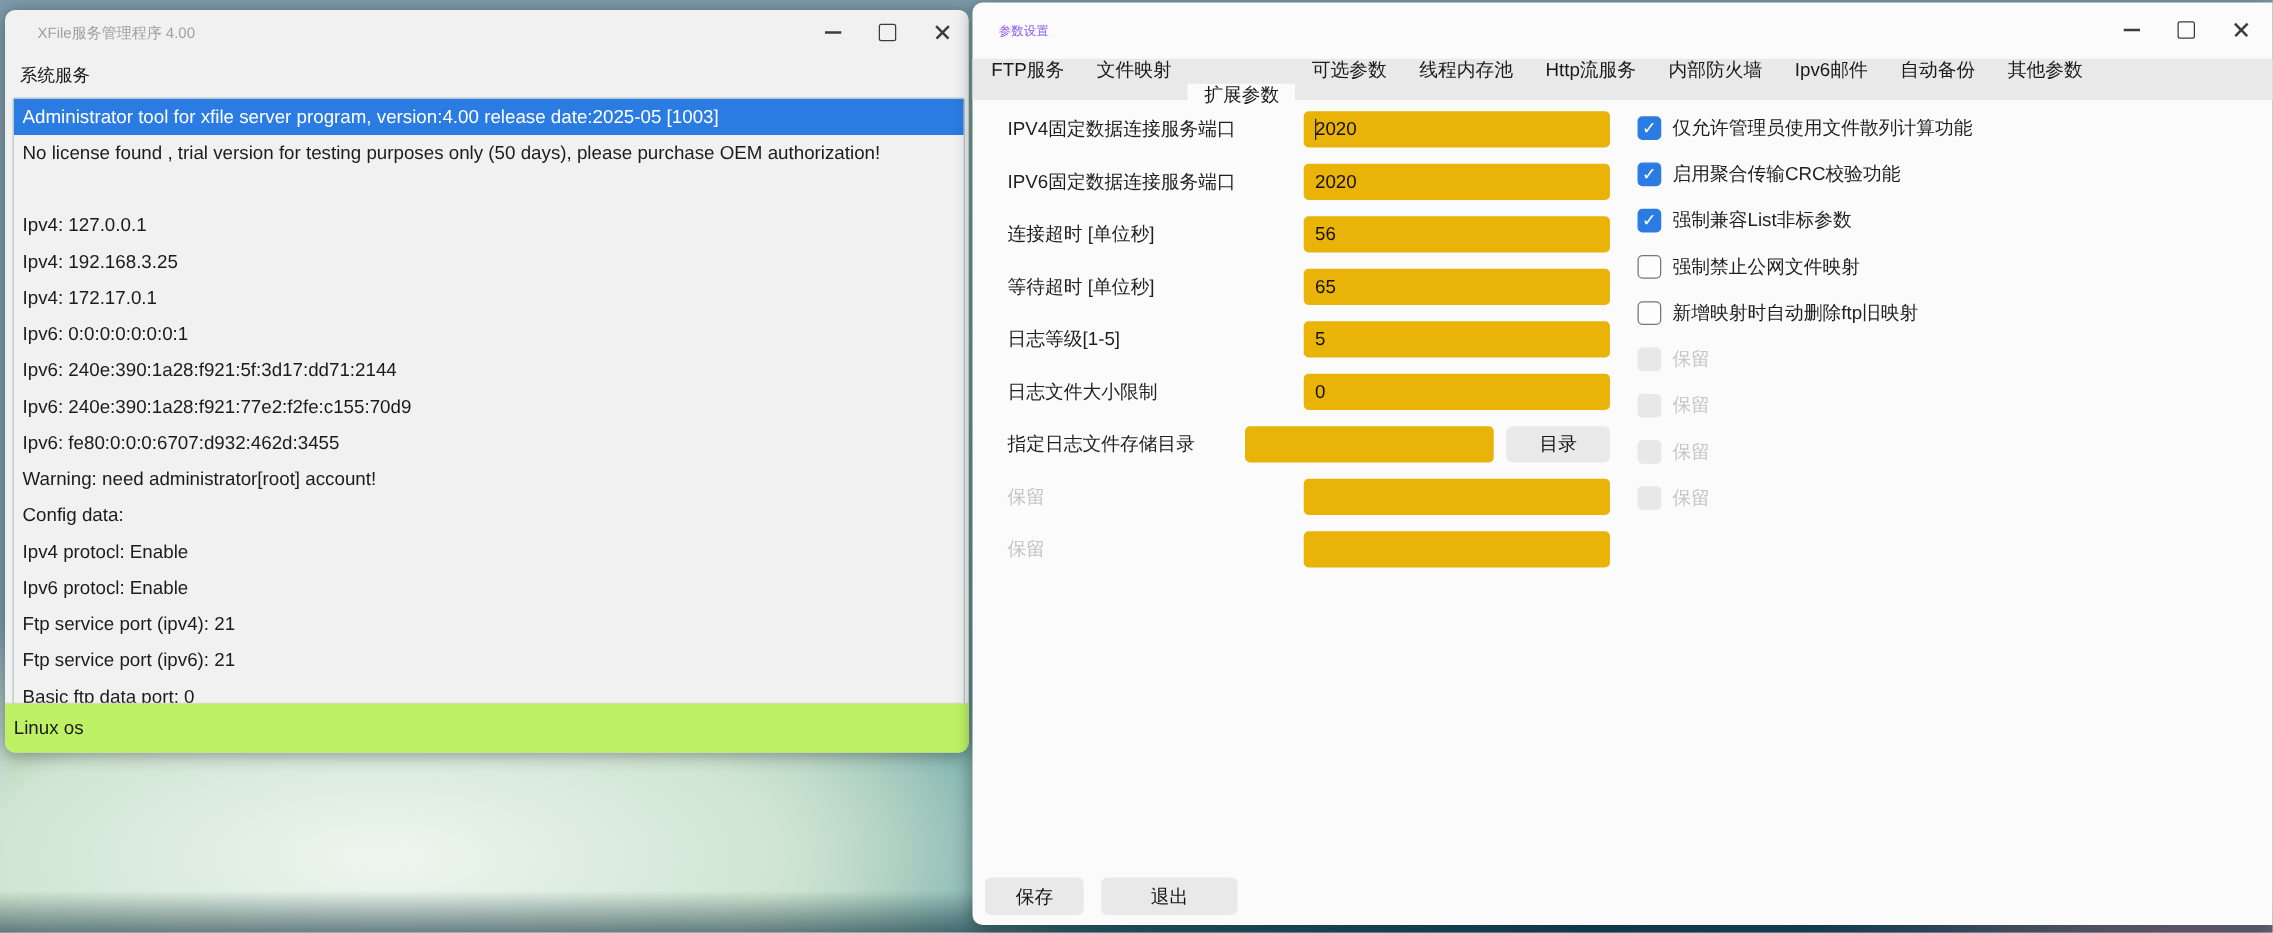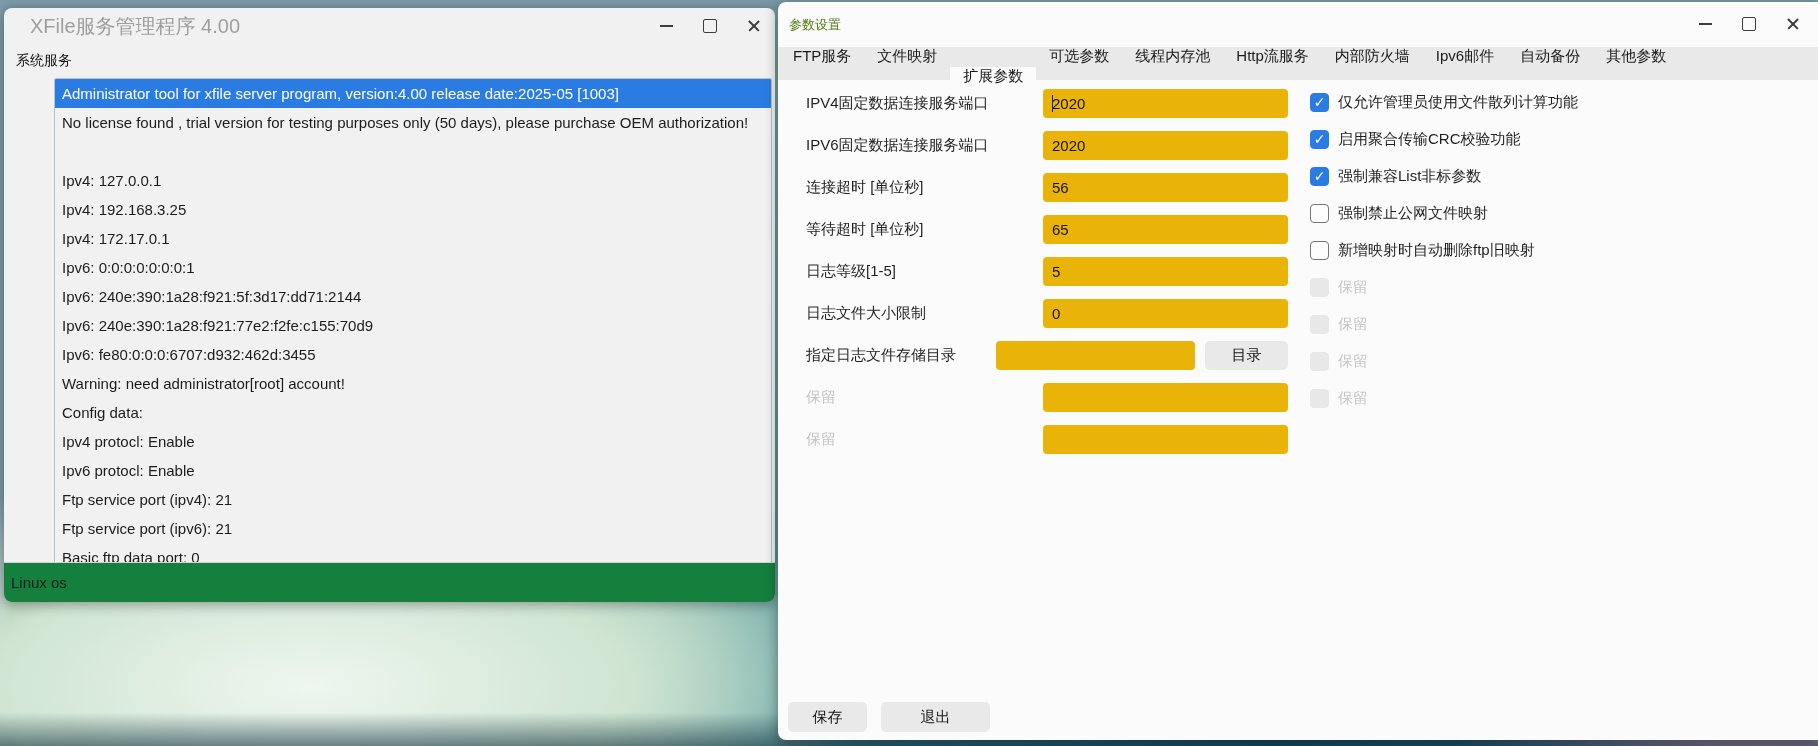--- a/index.html
+++ b/index.html
@@ -19,36 +19,36 @@
   .ctl{width:26px;height:26px;display:flex;align-items:center;justify-content:center;cursor:default;}
   .ic-min{width:13px;height:2px;background:#3c3c3c;}
   .ic-max{width:12px;height:12px;border:1.6px solid #3c3c3c;border-radius:2px;}
   .ic-close{position:relative;width:14px;height:14px;}
   .ic-close i{position:absolute;left:0;top:6px;width:14px;height:1.6px;background:#3c3c3c;}
   .ic-close i:first-child{transform:rotate(45deg);}
   .ic-close i:last-child{transform:rotate(-45deg);}
   
   .lwin{left:4px;top:8px;width:771px;height:594px;background:#f1f1f1;}
   .lwin .titlebar{height:36px;display:flex;align-items:center;}
-  .lwin .title{margin-left:26px;font-size:20px;color:#9f9f9f;}
+  .lwin .title{margin-left:26px;font-size:12px;color:#9f9f9f;}
   .lwin .ctrls{right:8px;}
   .menubar{height:34px;display:flex;align-items:center;padding-left:6px;}
   .menu-item{font-size:14px;color:#141414;padding:4px 6px;}
   .loglist{position:absolute;left:6px;right:3px;top:70px;height:484px;
-    background:#f1f1f1;border:1px solid #b2c3cc;border-radius:2px;overflow:hidden;margin-left:44px;}
+    background:#f1f1f1;border:1px solid #b2c3cc;border-radius:2px;overflow:hidden;}
   .lrow{height:29px;line-height:29px;font-size:15px;color:#1c1c1c;padding:0 7px;white-space:nowrap;}
   .lrow.selected{background:#2b7ce2;color:#fff;}
-  .statusbar{position:absolute;left:0;right:0;bottom:0;height:39px;background:#15803d;
+  .statusbar{position:absolute;left:0;right:0;bottom:0;height:39px;background:#bef264;
     border-top:1px solid #d4d4d4;border-radius:0 0 8px 8px;display:flex;align-items:center;}
   .status-text{font-size:15px;color:#1c1c1c;margin-left:7px;}
   
   .dlg{left:778px;top:2px;width:1040px;height:738px;background:#fbfbfb;
     border-radius:8px 0 0 8px;}
   .dlg .titlebar{height:45px;display:flex;align-items:center;}
-  .dlg .title{margin-left:11px;font-size:13px;color:#4d7c0f;}
+  .dlg .title{margin-left:21px;font-size:10px;color:#8b5cf6;}
   .dlg .ctrls{right:12px;top:4px;}
   .tabstrip{position:absolute;left:0;right:0;top:45px;height:33px;background:#e9e9e9;
     display:flex;align-items:flex-start;padding-left:2px;}
   .tab{display:flex;align-items:center;padding:0 13px;font-size:15px;color:#1a1a1a;cursor:default;}
   .tab.active{background:#fbfbfb;margin-top:20px;}
   
   .formcol{position:absolute;left:28px;top:86px;width:482px;}
   .form-row{display:flex;align-items:center;height:30px;margin-bottom:12px;}
   .flabel{width:237px;font-size:15px;color:#1f1f1f;white-space:nowrap;}
   .form-row.disabled .flabel{color:#c4c4c4;}

